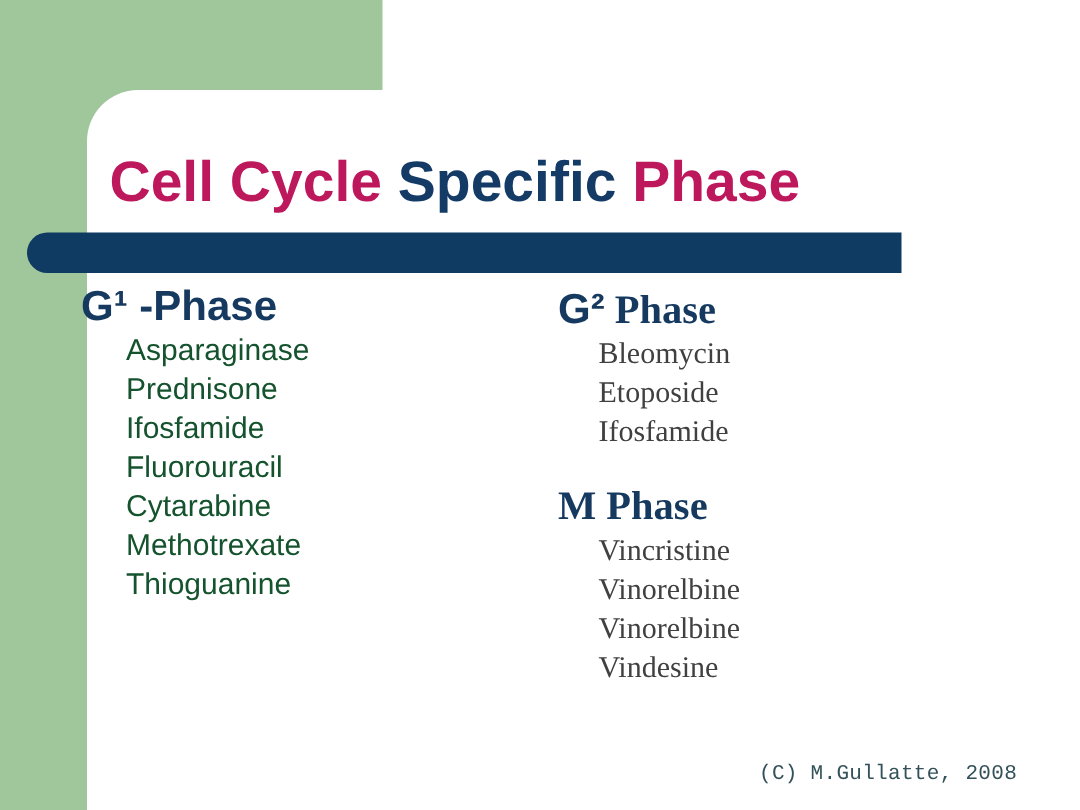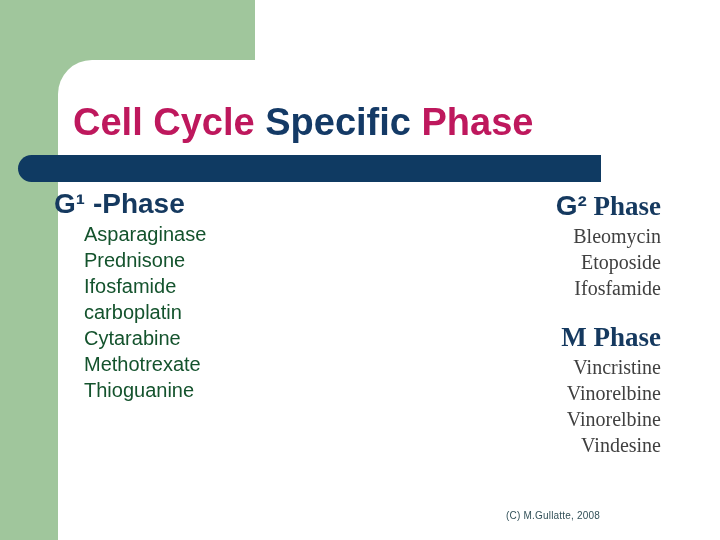--- a/index.html
+++ b/index.html
@@ -22,21 +22,21 @@
     font-size:38px;font-weight:bold;line-height:44px;white-space:pre;
   }
   .seg-teal{color:#be185d;}
   .seg-navy{color:#143a66;}
   .divider-bar{
     position:absolute;left:18px;top:155px;width:583px;height:27px;
     background:#0f3a62;border-radius:14px 0 0 14px;
   }
   .col{position:absolute;color:#15395f;}
   .col-left{left:54px;top:187px;width:300px;}
-  .col-right{left:361px;top:189px;width:300px;text-align:right;}
+  .col-right{left:372px;top:189px;width:300px;}
   .heading-sans{
     font-family:"Liberation Sans", sans-serif;
     font-size:28px;font-weight:bold;line-height:34px;color:#15395f;
   }
   .heading-serif{
     font-family:"Liberation Serif", serif;
     font-size:27px;font-weight:bold;line-height:34px;color:#15395f;
   }
   .heading-serif .g-sans{
     font-family:"Liberation Sans", sans-serif;font-size:28px;
@@ -46,43 +46,43 @@
   .item-sans{
     font-family:"Liberation Sans", sans-serif;
     font-size:20px;line-height:26px;padding-left:30px;color:#14532d;
   }
   .item-serif{
     font-family:"Liberation Serif", serif;
     font-size:20px;line-height:26px;padding-left:27px;color:#404040;
   }
   .footer-credit{
     position:absolute;left:506px;top:507px;
-    font-family:Liberation Sans, sans-serif;
-    font-size:10px;line-height:18px;color:#335159;letter-spacing:0.2px;
+    font-family:Liberation Mono, monospace;
+    font-size:14px;line-height:18px;color:#335159;letter-spacing:0.2px;
   }
 </style>
 </head>
 <body>
 
 <div class="green-band"></div>
 <div class="white-panel"></div>
 
 <h1 class="slide-title"><span class="seg-teal">Cell Cycle </span><span class="seg-navy">Specific </span><span class="seg-teal">Phase</span></h1>
 
 <div class="divider-bar"></div>
 
 <div class="col col-left">
   <div class="heading-sans">G¹ -Phase</div>
   <div class="items">
     <div class="item-sans">Asparaginase</div>
     <div class="item-sans">Prednisone</div>
     <div class="item-sans">Ifosfamide</div>
   </div>
   <div class="items">
-    <div class="item-sans">carboplatin</div>
+    <div class="item-sans">Fluorouracil</div>
     <div class="item-sans">Cytarabine</div>
     <div class="item-sans">Methotrexate</div>
     <div class="item-sans">Thioguanine</div>
   </div>
 </div>
 
 <div class="col col-right">
   <div class="heading-serif"><span class="g-sans">G²</span><span> Phase</span></div>
   <div class="items">
     <div class="item-serif">Bleomycin</div>

